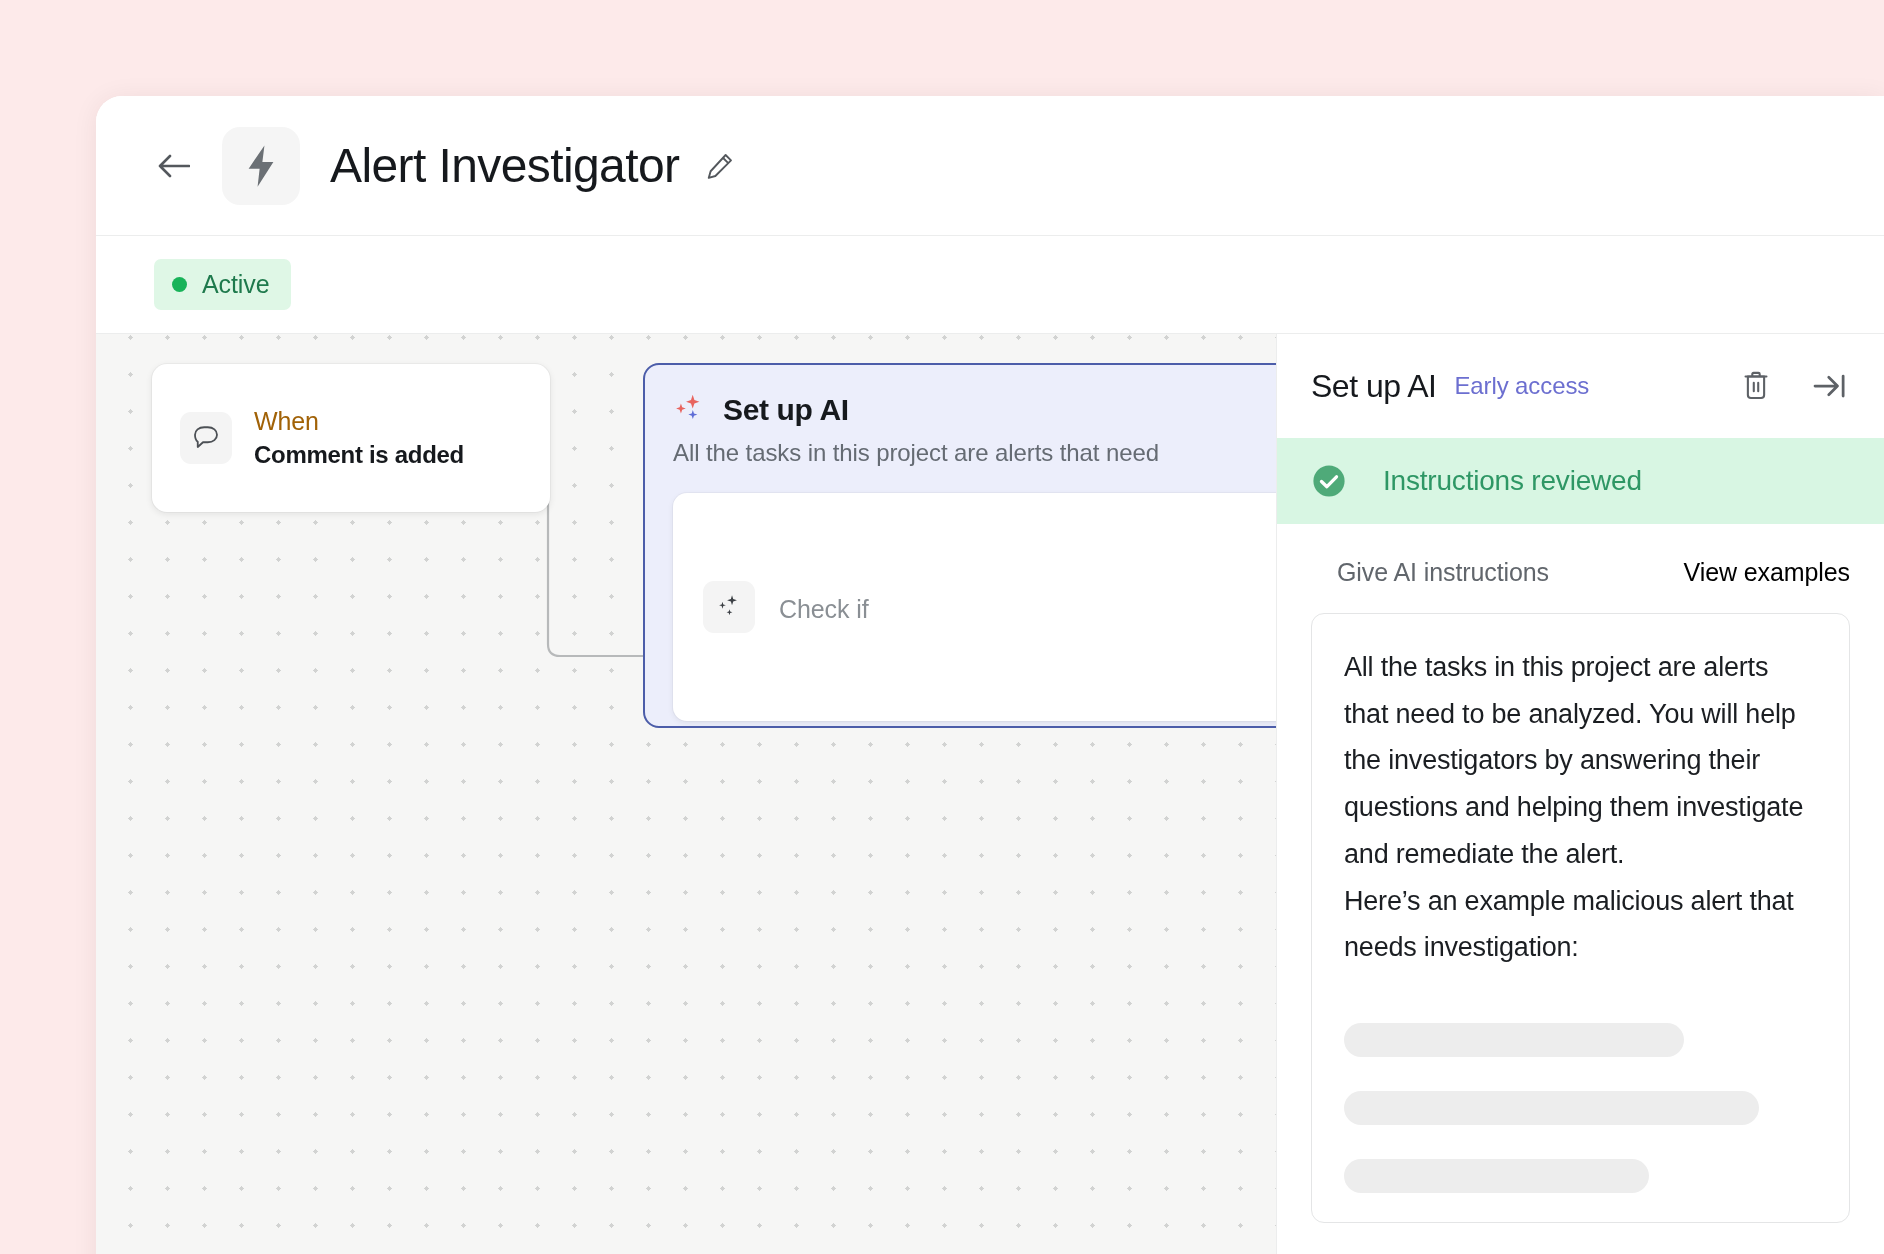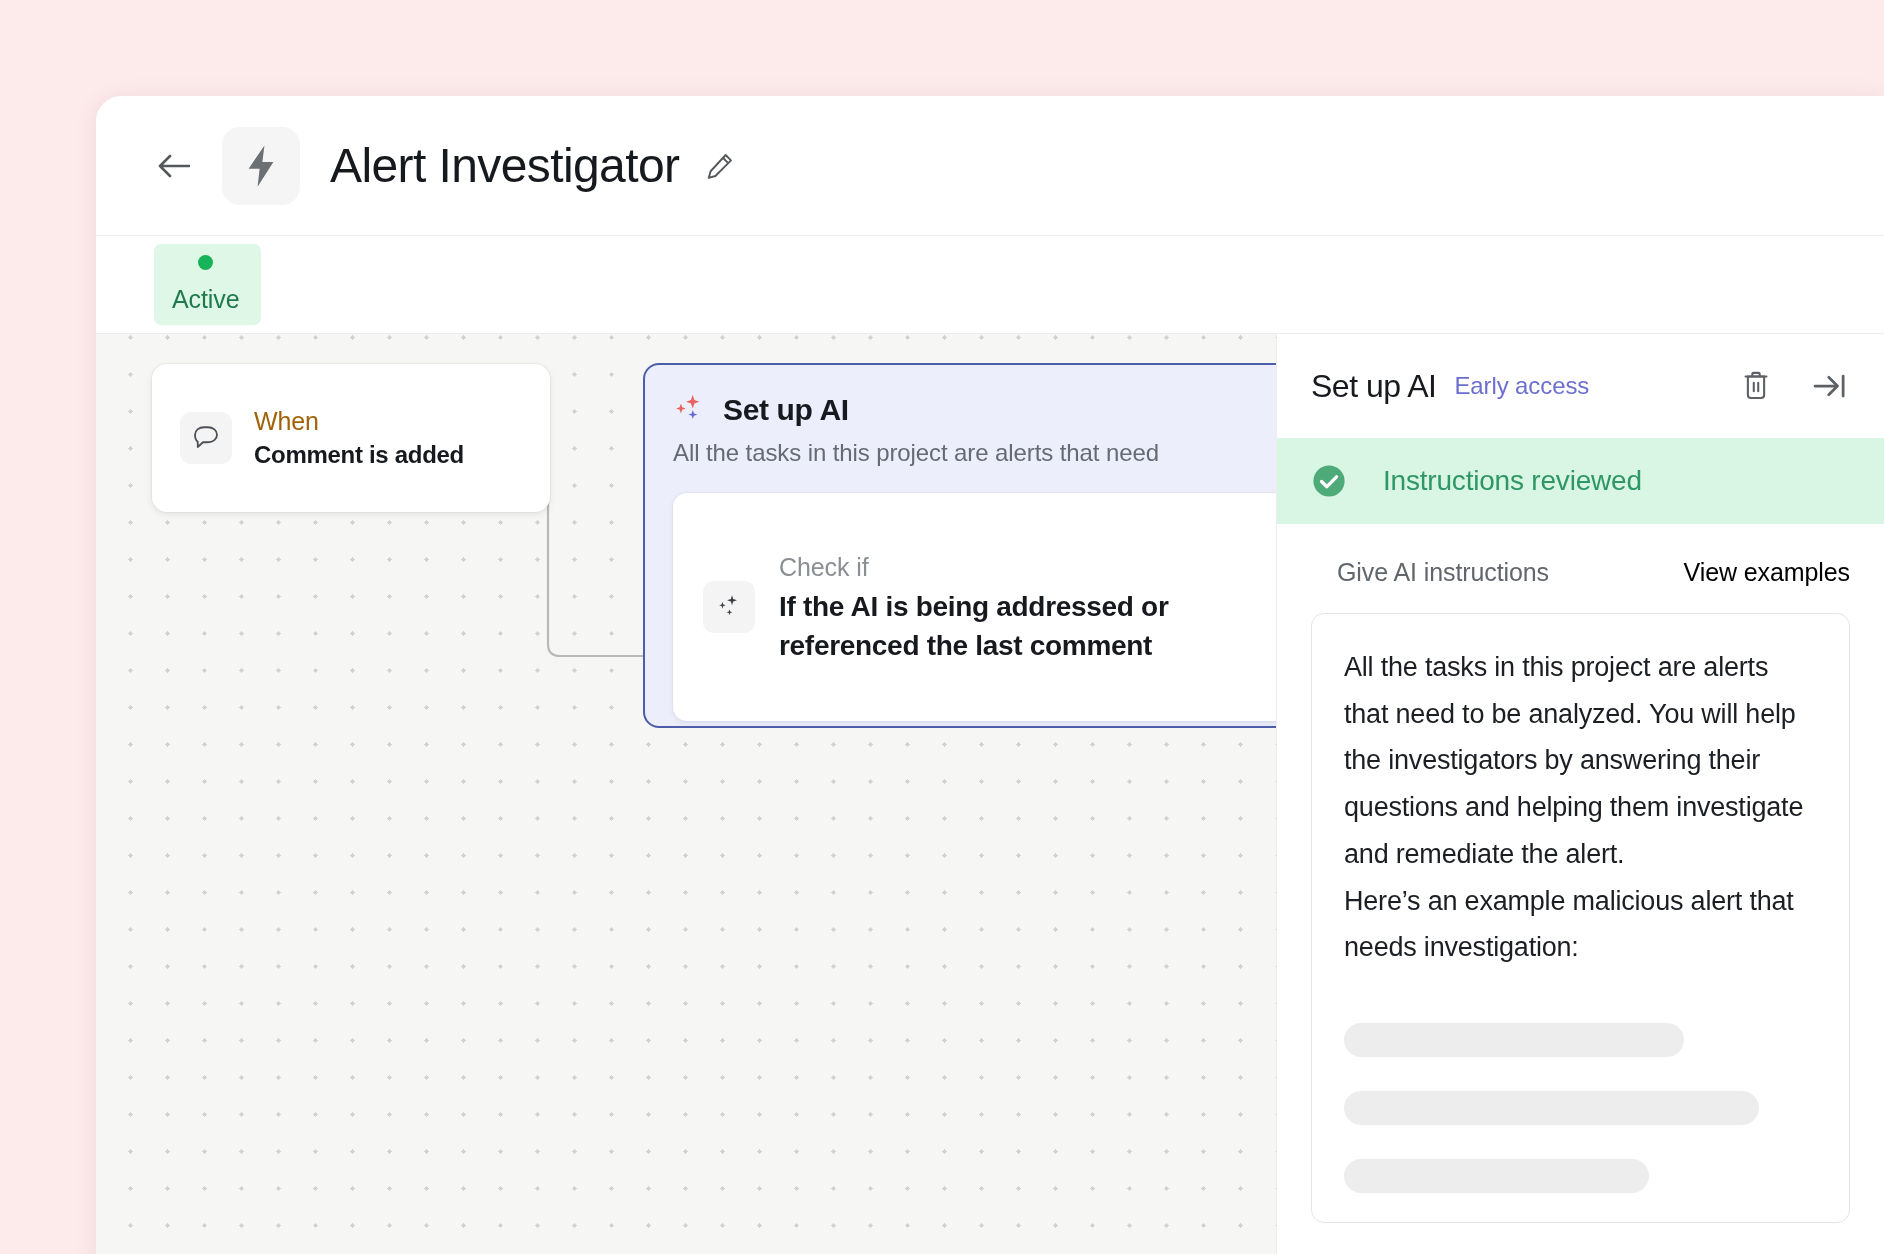--- a/index.html
+++ b/index.html
@@ -74,21 +74,20 @@
     padding-left: 58px;
     border-bottom: 1px solid #eceded;
   }
   .status-badge {
     display: inline-flex;
     align-items: center;
     gap: 15px;
     background: #dff7e6;
     border-radius: 7px;
     padding: 11px 22px 11px 18px;
-    flex-direction: column;
   }
   .status-dot {
     width: 15px; height: 15px;
     border-radius: 50%;
     background: #18b359;
     flex: none;
   }
   .status-label {
     font-size: 25px;
     color: #1f7a4d;
@@ -385,21 +384,20 @@
         <div class="subcard">
           <div class="node-icon-sq">
             <svg width="28" height="28" viewBox="0 0 24 24">
               <path d="M14.6 2.0 L15.6 5.2 L18.8 6.2 L15.6 7.2 L14.6 10.4 L13.6 7.2 L10.4 6.2 L13.6 5.2 Z" fill="#3c4045"></path>
               <path d="M6.4 7.6 L7.1 9.8 L9.3 10.5 L7.1 11.2 L6.4 13.4 L5.7 11.2 L3.5 10.5 L5.7 9.8 Z" fill="#3c4045"></path>
               <path d="M12.4 14.0 L13.0 15.9 L14.9 16.5 L13.0 17.1 L12.4 19.0 L11.8 17.1 L9.9 16.5 L11.8 15.9 Z" fill="#3c4045"></path>
             </svg>
           </div>
           <div class="subcard-text">
             <div class="subcard-eyebrow">Check if</div>
-            <div class="subcard-title">If the AI is being addressed or referenced the last comment</div>
           </div>
         </div>
       </div>
     </div>
 
     <div class="panel">
 
       <div class="panel-header">
         <span class="panel-title">Set up AI</span>
         <span class="panel-tag">Early access</span>

